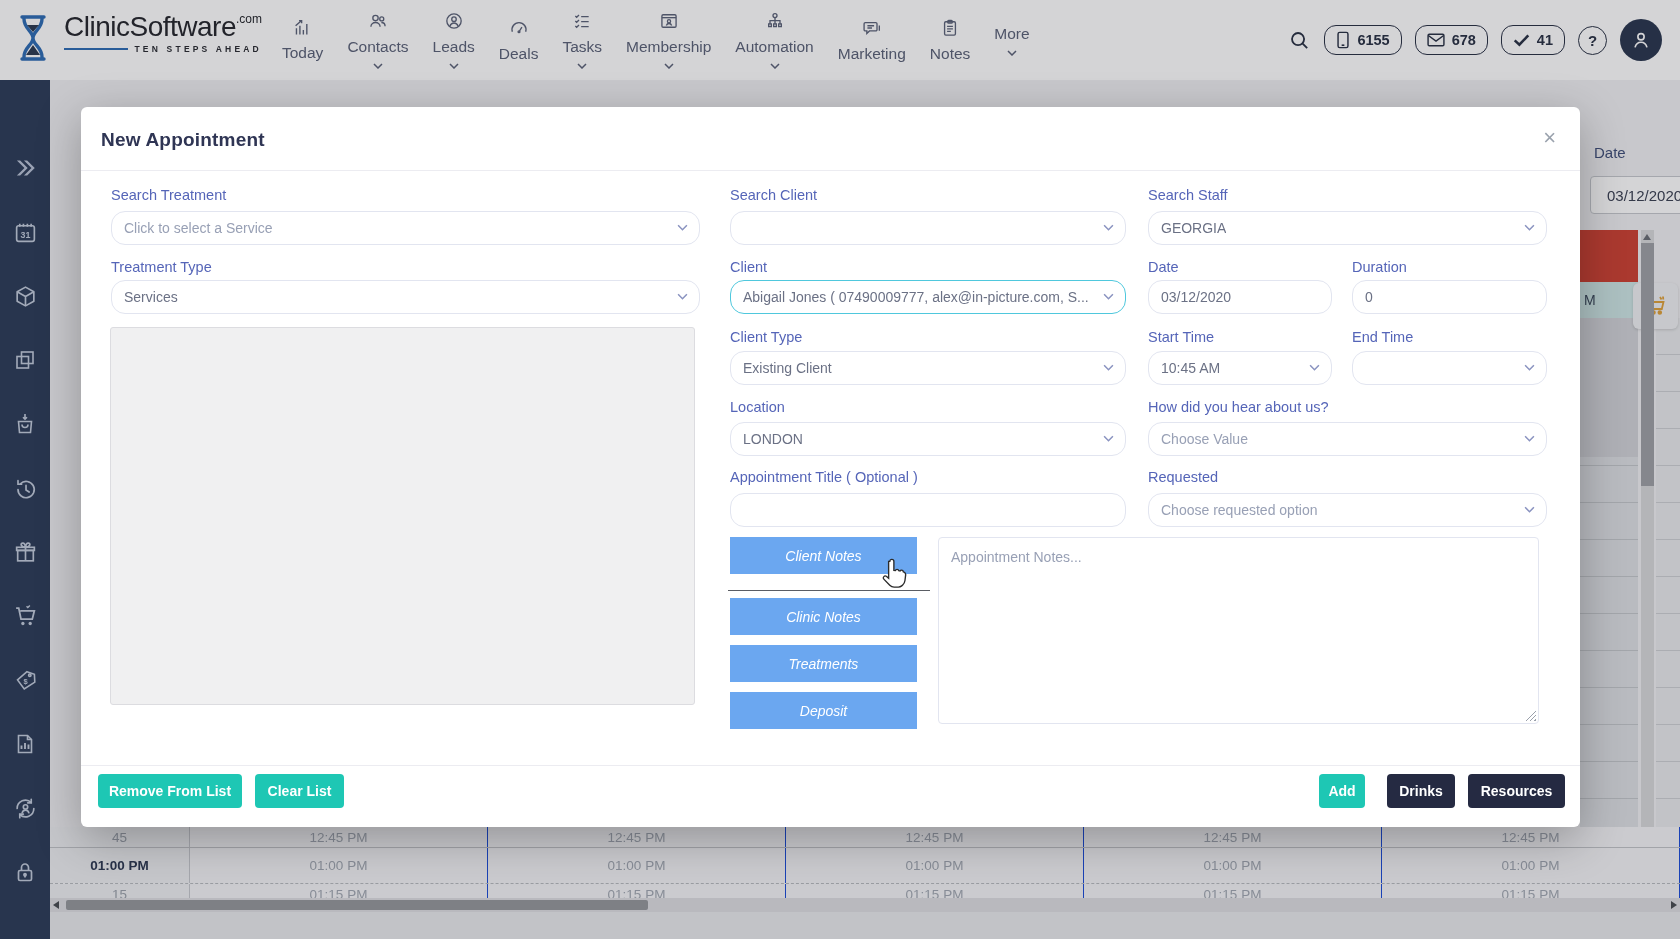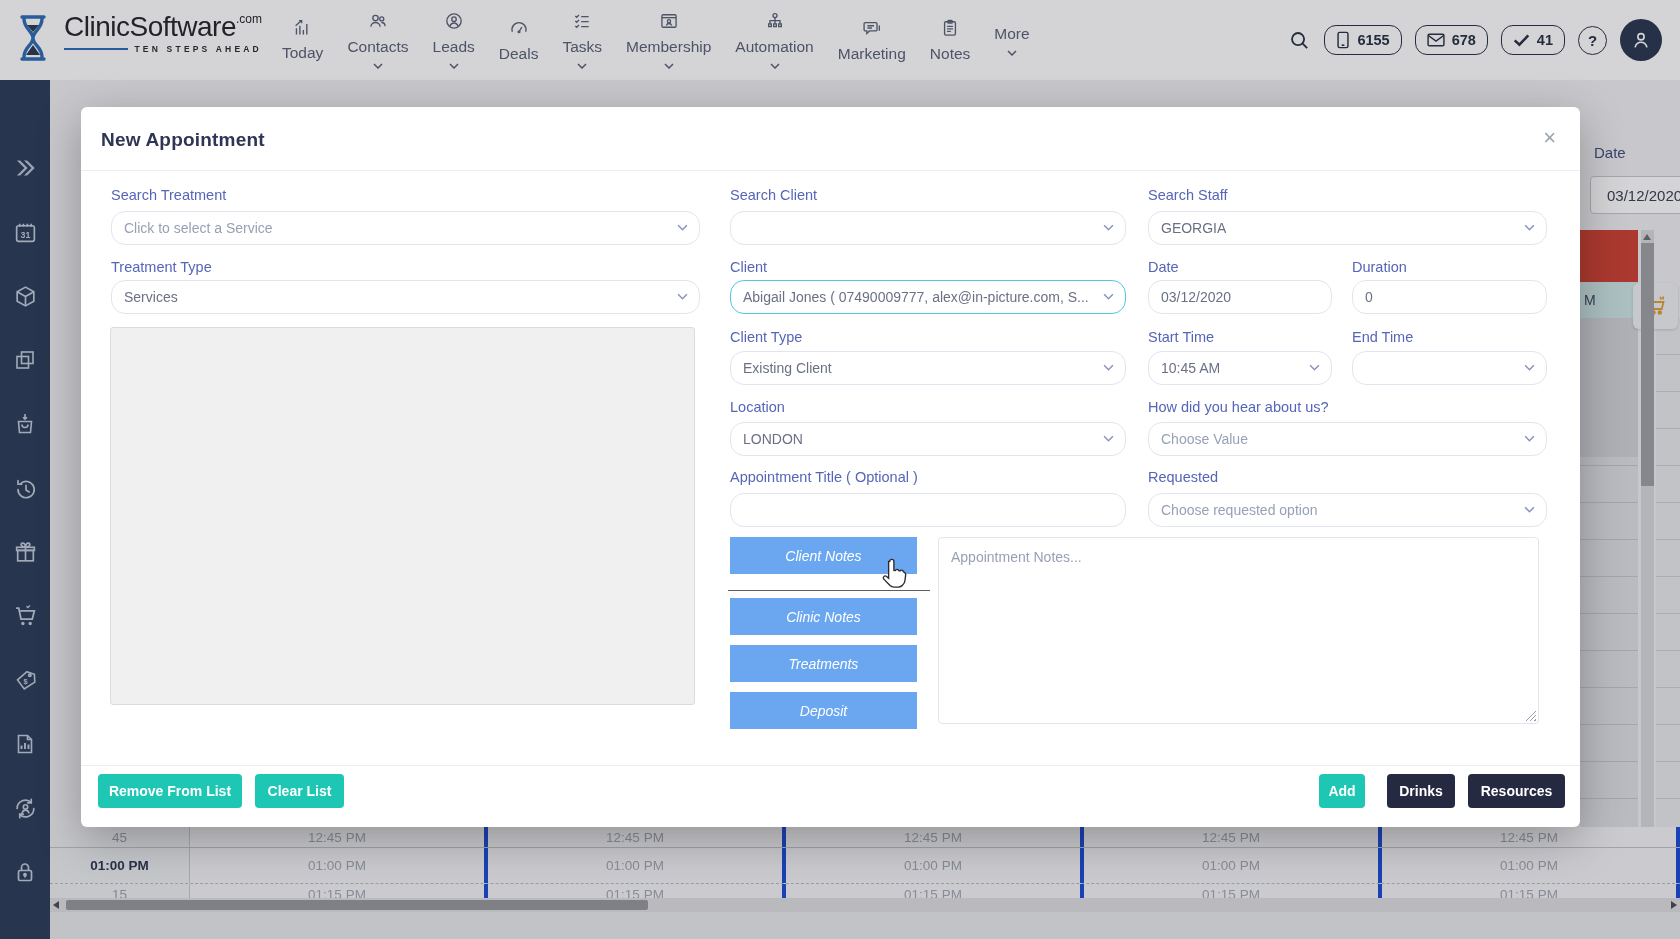--- a/index.html
+++ b/index.html
@@ -47,21 +47,21 @@
   .tri-down { width:0; height:0; border-left:4px solid transparent; border-right:4px solid transparent; border-top:6px solid #6b6f76; position:absolute; left:2px; bottom:4px; }
 
   
   .cal { position:absolute; left:50px; top:827px; width:1630px; height:71px; background:#f4f5f7; overflow:hidden; }
   .cal-row { display:flex; width:100%; }
   .cal-row-1 { height:21px; border-bottom:1px solid #c2c5c9; }
   .cal-row-2 { height:36px; border-bottom:1px dashed #b9bcc0; }
   .cal-row-3 { height:20px; }
   .cal-gutter { width:140px; flex:0 0 140px; background:#eef0f2; border-right:1px solid #c6c9cd; display:flex; align-items:center; justify-content:center; font-size:13.5px; color:#9ba1ab; }
   .cal-gutter.hour { color:#2e3a54; font-weight:600; }
-  .cal-cell { width:298px; flex:0 0 298px; border-right:4px solid #1d4ed8; display:flex; align-items:center; justify-content:center; font-size:13.5px; color:#a2a8b2; }
+  .cal-cell { width:298px; flex:0 0 298px; border-right:1px solid #1d4ed8; display:flex; align-items:center; justify-content:center; font-size:13.5px; color:#a2a8b2; }
   .hscroll { position:absolute; left:50px; top:898px; width:1630px; height:14px; background:#dedfe2; }
   .hscroll .thumb { position:absolute; left:16px; top:2px; width:582px; height:10px; background:#97999d; border-radius:2px; cursor:pointer; }
   .tri-left { width:0; height:0; border-top:4px solid transparent; border-bottom:4px solid transparent; border-right:6px solid #4a4d52; position:absolute; left:3px; top:3px; }
   .tri-right { width:0; height:0; border-top:4px solid transparent; border-bottom:4px solid transparent; border-left:6px solid #4a4d52; position:absolute; right:3px; top:3px; }
   .bottom-strip { position:absolute; left:50px; top:912px; width:1630px; height:27px; background:#eaebed; }
 
   
   .overlay { position:absolute; inset:0; background:rgba(15,15,25,0.18); z-index:5; }
 
   

